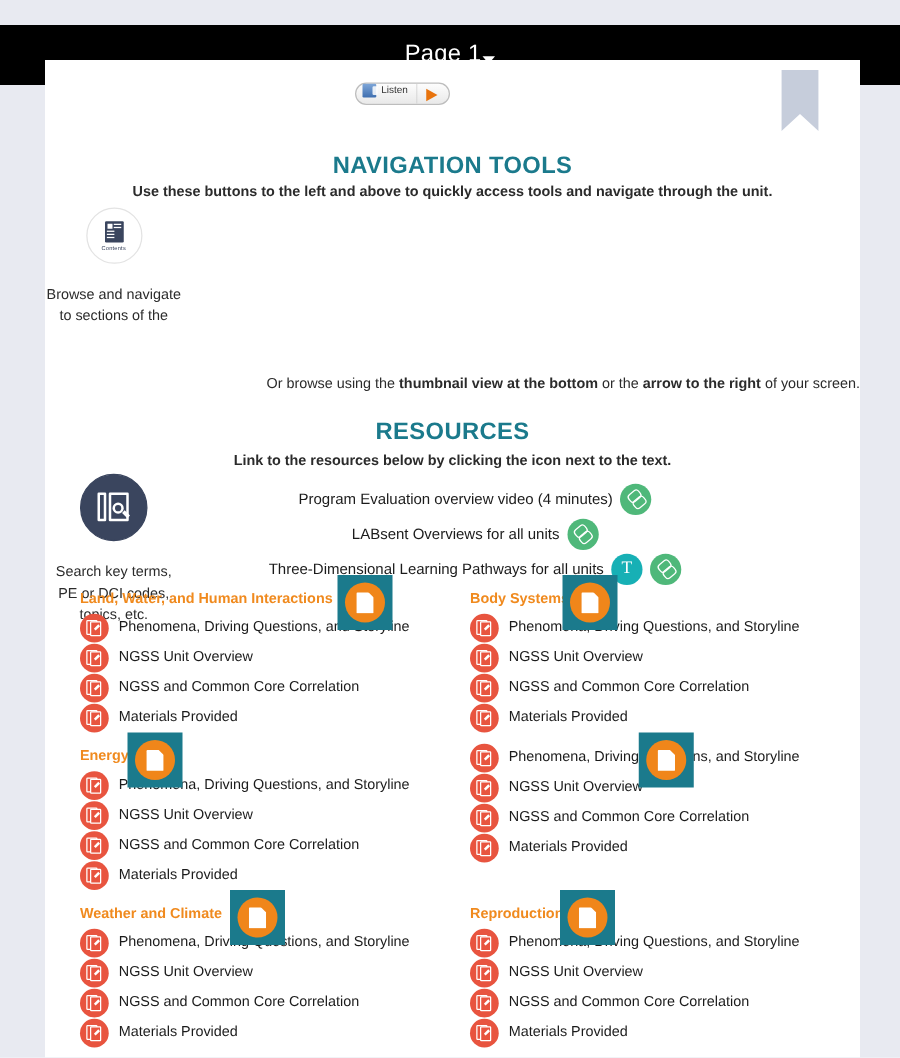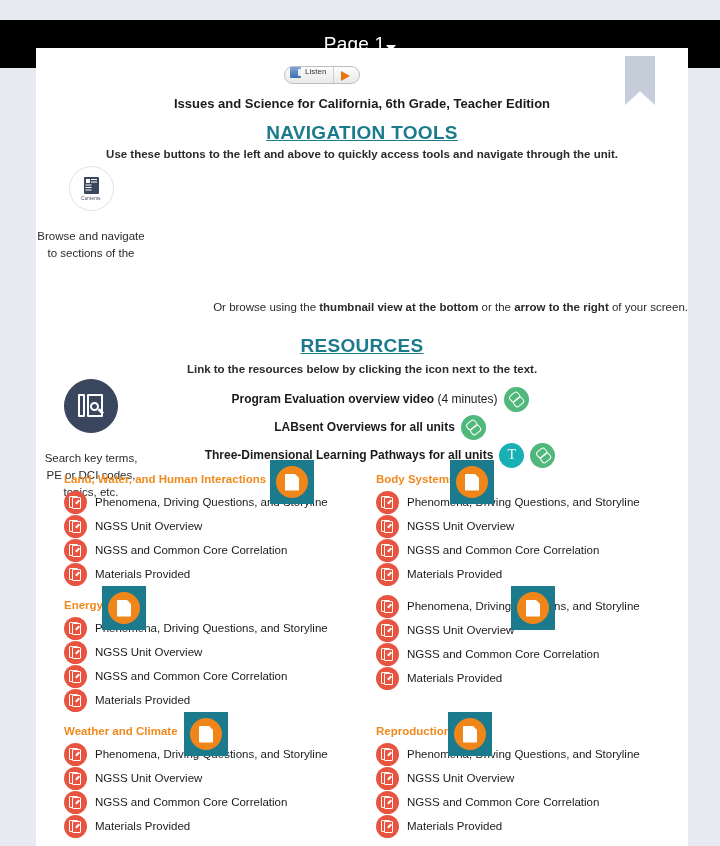--- a/index.html
+++ b/index.html
@@ -68,21 +68,21 @@
     clip-path: polygon(0 0,100% 0,100% 100%,50% 72%,0 100%);
   }
 
   
   .book-title {
     position: absolute; left: 0; right: 0; top: 48px; text-align: center;
     font-size: 13px; font-weight: bold; color: #1b1b1b;
   }
   .sec-head {
     position: absolute; left: 0; right: 0; text-align: center;
-    font-size: 19px; font-weight: bold; color: #1b7a8c; letter-spacing: .3px; text-decoration: underline;
+    font-size: 19px; font-weight: bold; color: #1b7a8c; letter-spacing: .3px;
   }
   .sec-head.nav { top: 74px; }
   .sec-head.res { top: 287px; }
   .sub-line {
     position: absolute; left: 0; right: 0; text-align: center;
     font-size: 11.5px; color: #2b2b2b; font-weight: bold;
   }
   .sub-line.nav { top: 100px; }
   .sub-line.res { top: 315px; }
   .browse-line {
@@ -123,21 +123,21 @@
   .g-book { width: 15px; height: 18px; position: relative; }
   .g-book .l { position:absolute; left:0; top:0; width:6px; height:18px; background:#3a455e; border-radius:1px 0 0 1px; }
   .g-book .r { position:absolute; left:7px; top:0; width:8px; height:18px; background:#3a455e; border-radius:0 1px 1px 0; }
   .g-book .n { position:absolute; left:6px; top:0; width:4px; height:8px; background:#fff;
                clip-path: polygon(0 0,100% 0,100% 100%,50% 68%,0 100%); }
 
   
   .reslist { position: absolute; left: 0; top: 337px; width: 652px; }
   .resrow { height: 28px; display: flex; align-items: center; justify-content: center; gap: 6px; }
   .resrow .txt { font-size: 12px; color: #1b1b1b; }
-  .resrow .txt b { font-weight: bold; padding-left: 36px; }
+  .resrow .txt b { font-weight: normal; padding-left: 36px; }
   .badge {
     width: 25px; height: 25px; border-radius: 50%;
     display: inline-flex; align-items: center; justify-content: center;
     color: #fff; flex: 0 0 auto;
   }
   .badge.link { background: #4fb87a; }
   .badge.tbadge { background: #17b0b5; font-size: 14px; font-family: "Liberation Serif", serif; }
   .chain { position: relative; width: 14px; height: 14px; }
   .chain::before, .chain::after {
     content:""; position:absolute; width:9px; height:5.5px;
@@ -205,21 +205,20 @@
 
     <div class="listen">
       <span class="listen-spk"></span>
       <span class="listen-txt">Listen</span>
       <span class="listen-sep"></span>
       <span class="listen-play"></span>
     </div>
 
     <div class="ribbon"></div>
 
-    <div class="book-title">Issues and Science for California, 6th Grade, Teacher Edition</div>
 
     <div class="sec-head nav">NAVIGATION TOOLS</div>
     <div class="sub-line nav">Use these buttons to the left and above to quickly access tools and navigate through the unit.</div>
 
     <div class="tools">
       <div class="tool">
         <div class="tool-circle">
           <span class="g-contents"></span>
           <span class="tool-mini-label">Contents</span>
         </div>

